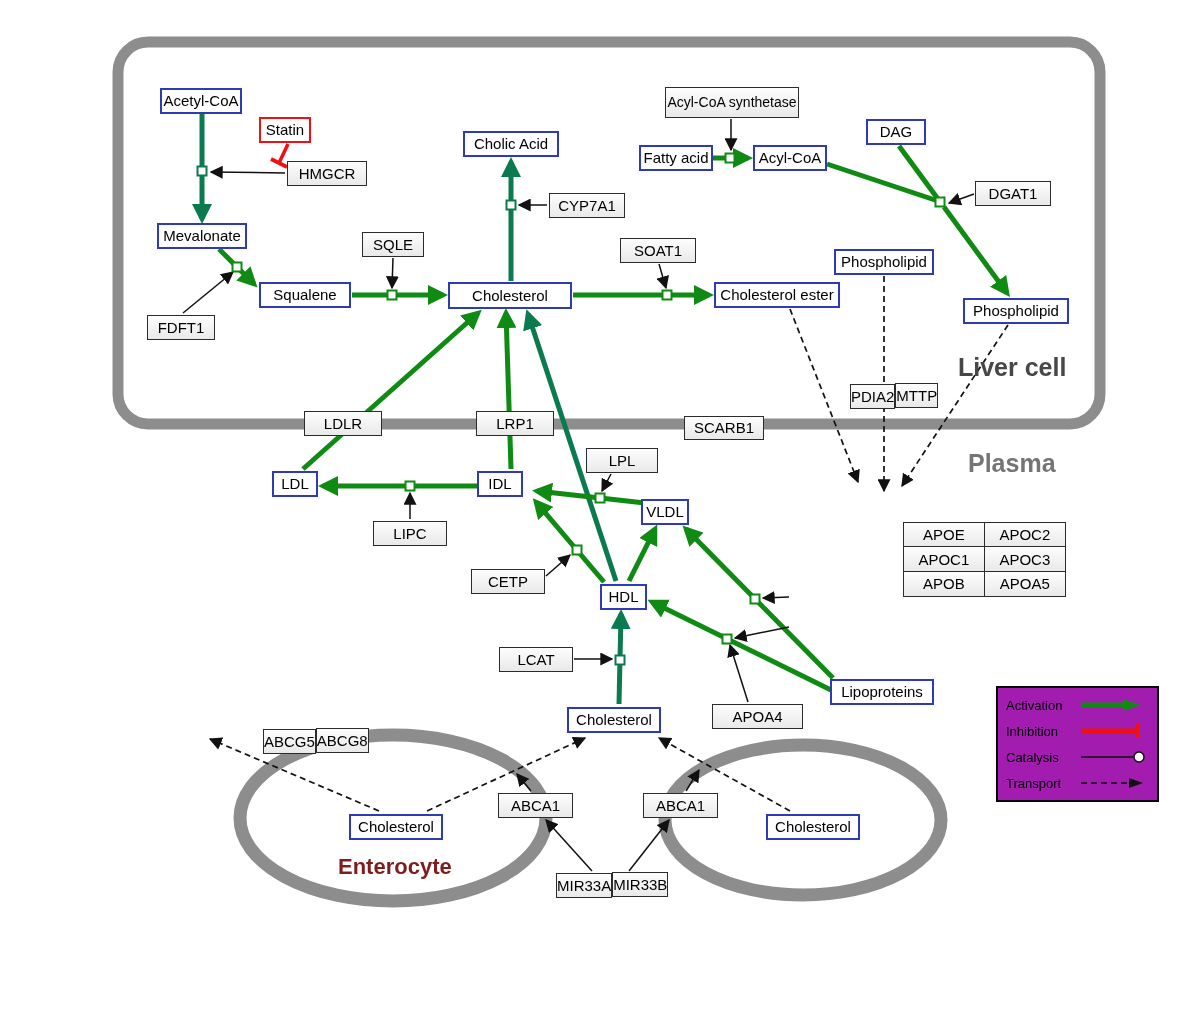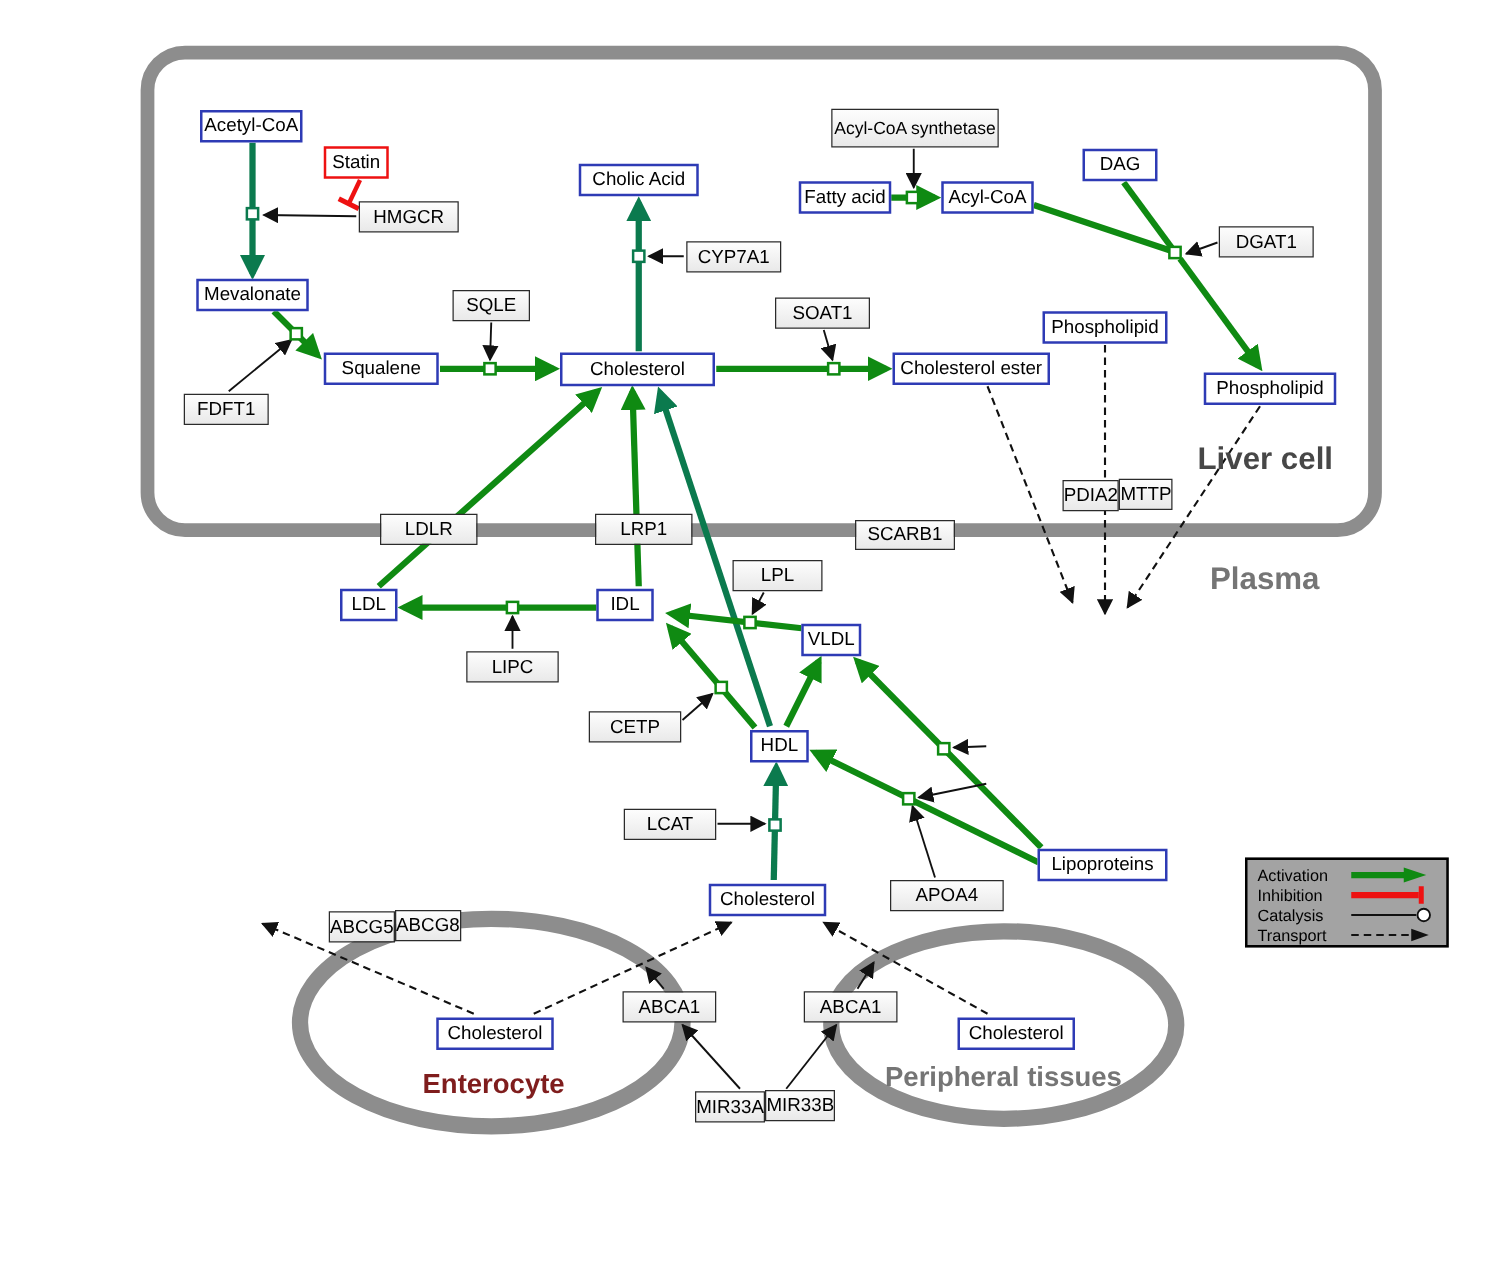--- a/index.html
+++ b/index.html
@@ -16,22 +16,22 @@
   .stack .cell{box-sizing:border-box;border:1.4px solid #2b2b2b;
         background:linear-gradient(180deg,#fdfdfd,#e9e9e9);display:flex;
         align-items:center;justify-content:center;font-size:15px;}
   .stack .cell + .cell{margin-top:-1.4px;}
   .apo-table{position:absolute;display:grid;grid-template-columns:81px 81px;}
   .apo-table .cell{box-sizing:border-box;border:1.4px solid #2b2b2b;height:26px;
         background:linear-gradient(180deg,#fdfdfd,#e9e9e9);display:flex;
         align-items:center;justify-content:center;font-size:15px;
         margin-left:-1.4px;margin-top:-1.4px;}
   .comp-label{position:absolute;font-weight:bold;white-space:nowrap;}
-  .legend{position:absolute;left:996px;top:686px;width:163px;height:72px;
-        border:2.5px solid #000;background:#a3a3a3;box-sizing:border-box;
+  .legend{position:absolute;left:996px;top:686px;width:163px;height:116px;
+        border:2.5px solid #000;background:#a21caf;box-sizing:border-box;
         display:flex;flex-direction:column;justify-content:space-around;
         padding:4px 8px;}
   .lrow{display:flex;align-items:center;justify-content:space-between;
         font-size:13px;color:#000;}
   .lrow span{flex:0 0 auto;}
 </style>
 </head>
 <body>
 
 <div id="stage">
@@ -160,38 +160,45 @@
   <div class="node enz" style="left:373px;top:521px;width:74px;height:25px">LIPC</div>
   <div class="node enz" style="left:586px;top:448px;width:72px;height:25px">LPL</div>
   <div class="node metab" style="left:641px;top:499px;width:48px;height:26px">VLDL</div>
   <div class="node enz" style="left:471px;top:569px;width:74px;height:25px">CETP</div>
   <div class="node metab" style="left:600px;top:584px;width:47px;height:26px">HDL</div>
   <div class="node enz" style="left:499px;top:647px;width:74px;height:25px">LCAT</div>
   <div class="node enz" style="left:712px;top:704px;width:91px;height:25px">APOA4</div>
   <div class="node metab" style="left:830px;top:679px;width:104px;height:26px">Lipoproteins</div>
   <div class="node metab" style="left:567px;top:707px;width:94px;height:26px">Cholesterol</div>
 
+  <div class="apo-table" style="left:904px;top:523px">
+    <div class="cell">APOE</div>
+    <div class="cell">APOC2</div>
+    <div class="cell">APOC1</div>
+    <div class="cell">APOC3</div>
+    <div class="cell">APOB</div>
+    <div class="cell">APOA5</div>
+  </div>
 
   <div class="stack" style="left:263px;top:729px;width:78px">
     <div class="cell" style="height:25px">ABCG5</div>
     <div class="cell" style="height:25px">ABCG8</div>
   </div>
   <div class="node metab" style="left:349px;top:814px;width:94px;height:26px">Cholesterol</div>
   <div class="node enz" style="left:498px;top:793px;width:75px;height:25px">ABCA1</div>
   <div class="node enz" style="left:643px;top:793px;width:75px;height:25px">ABCA1</div>
   <div class="node metab" style="left:766px;top:814px;width:94px;height:26px">Cholesterol</div>
   <div class="stack" style="left:556px;top:873px;width:105px">
     <div class="cell" style="height:25px">MIR33A</div>
     <div class="cell" style="height:25px">MIR33B</div>
   </div>
 
   <div class="comp-label" style="left:958px;top:353px;font-size:25px;color:#474747">Liver cell</div>
   <div class="comp-label" style="left:968px;top:449px;font-size:25px;color:#757575">Plasma</div>
   <div class="comp-label" style="left:338px;top:854px;font-size:22px;color:#7f1d1d">Enterocyte</div>
-  <div class="comp-label" style="left:708px;top:849px;font-size:22px;color:#757575">Peripheral tissues</div>
 
   <div class="legend">
     <div class="lrow">
       <span>Activation</span>
       <svg width="70" height="16">
         <line x1="2" y1="8" x2="46" y2="8" stroke="#0f8a12" stroke-width="5"></line>
         <path d="M44,2 L62,8 L44,14 z" fill="#0f8a12"></path>
       </svg>
     </div>
     <div class="lrow">

